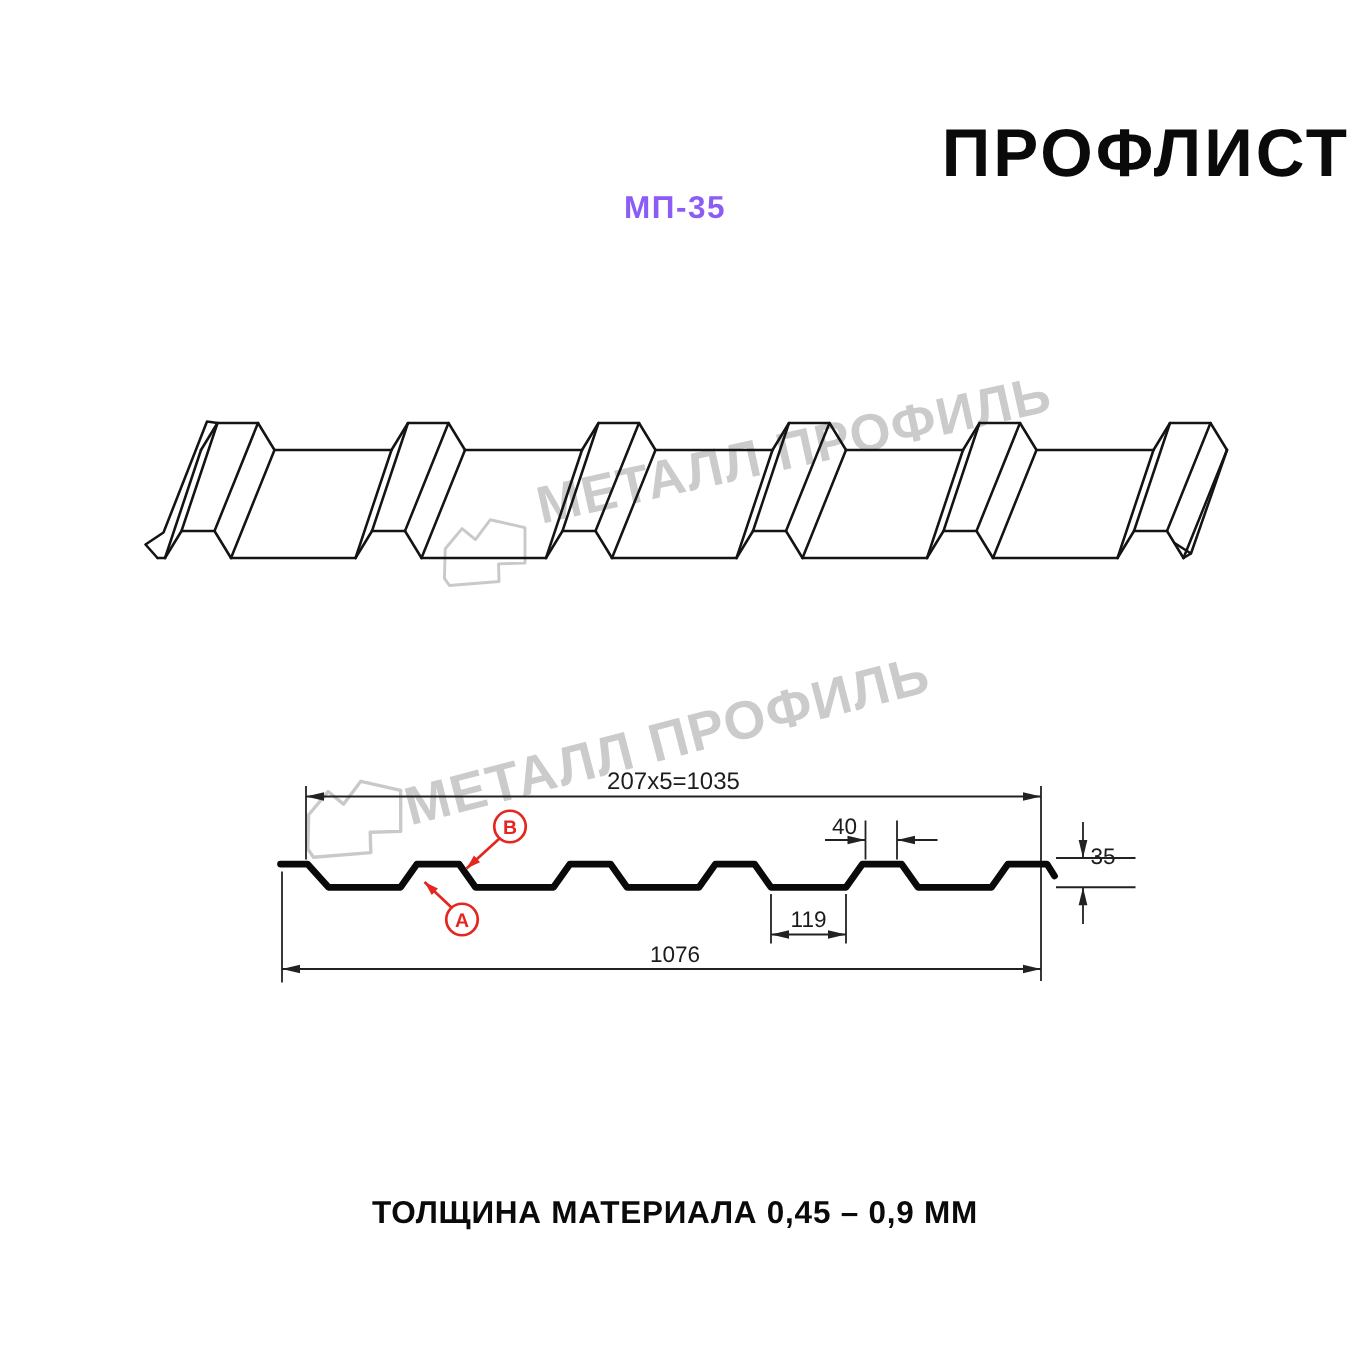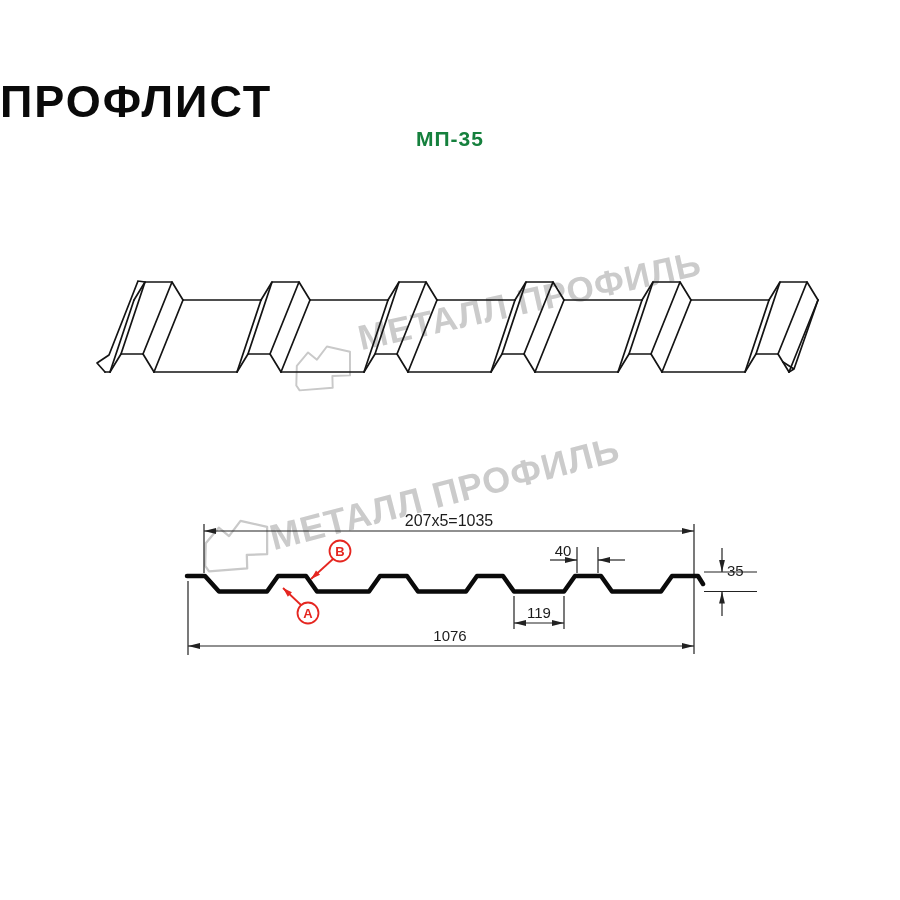--- a/index.html
+++ b/index.html
@@ -1,21 +1,21 @@
 <!DOCTYPE html>
 <html><head>
 <meta charset="utf-8">
 <style>
   html,body{margin:0;padding:0;background:#fff;}
   #stage{position:relative;width:900px;height:900px;background:#ffffff;overflow:hidden;
          font-family:"Liberation Sans", sans-serif;}
-  .title{position:absolute;left:0;top:76px;width:900px;text-align:left;
+  .title{position:absolute;left:0;top:76px;width:900px;text-align:right;
          font-size:45px;font-weight:700;letter-spacing:2px;color:#0a0a0a;}
   .subtitle{position:absolute;left:0;top:127px;width:900px;text-align:center;
-         font-size:21px;font-weight:600;letter-spacing:1px;color:#15803d;}
+         font-size:21px;font-weight:600;letter-spacing:1px;color:#8b5cf6;}
   .footer-note{position:absolute;left:0;top:797px;width:900px;text-align:center;
          font-size:21px;font-weight:600;letter-spacing:0.5px;color:#0a0a0a;}
   .wm{position:absolute;color:#cbcbcb;font-weight:700;white-space:nowrap;z-index:1;}
   .wm-text-mid{left:363px;top:318px;font-size:35px;letter-spacing:1px;
          transform:rotate(-12.5deg);transform-origin:left bottom;}
   .wm-text-low{left:276px;top:517px;font-size:36px;letter-spacing:1px;
          transform:rotate(-14.5deg);transform-origin:left bottom;}
   .wm-logo{position:absolute;z-index:1;}
   .wm-logo-mid{left:286px;top:344px;transform:rotate(-8deg);}
   .wm-logo-low{left:196px;top:518px;transform:rotate(-8deg);}
@@ -115,14 +115,15 @@
 
       <line class="red" x1="333" y1="535" x2="311" y2="555" marker-end="url(#arrR)"></line>
       <line class="red" x1="301" y1="581" x2="283" y2="564" marker-end="url(#arrR)"></line>
       <circle class="red" cx="340" cy="527" r="10.5" fill="#ffffff"></circle>
       <circle class="red" cx="308" cy="589" r="10.5" fill="#ffffff"></circle>
       <text class="redtxt" x="340" y="532" text-anchor="middle">В</text>
       <text class="redtxt" x="308" y="594" text-anchor="middle">А</text>
     </svg>
   </div>
 
+  <div class="footer-note">ТОЛЩИНА МАТЕРИАЛА 0,45 – 0,9 ММ</div>
 
 </div>
 
 </body></html>

